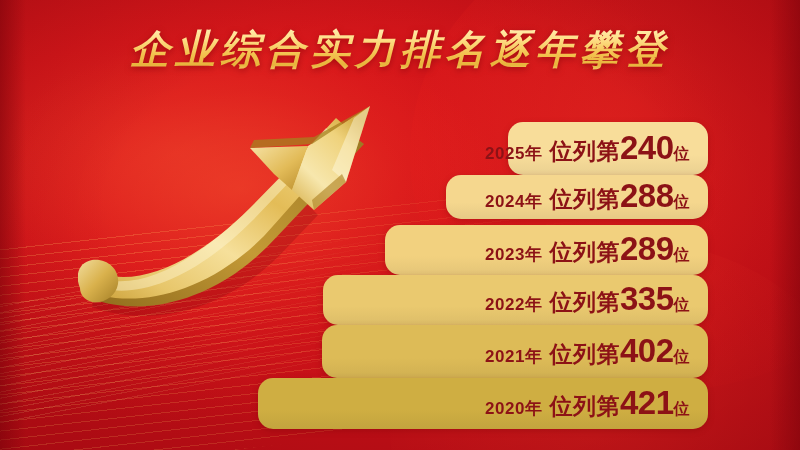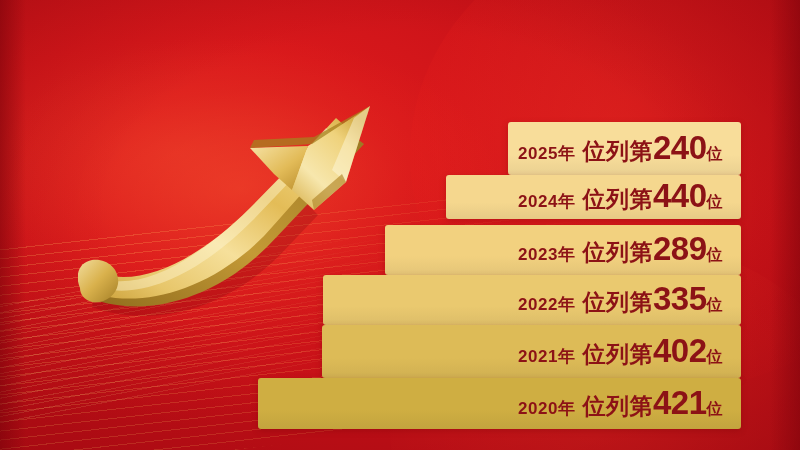--- a/index.html
+++ b/index.html
@@ -81,23 +81,22 @@
     -webkit-background-clip:text;background-clip:text;
     color:transparent;-webkit-text-fill-color:transparent;
     filter:drop-shadow(0 2px 3px rgba(120,0,6,.55));
     white-space:nowrap;
   }
 
   
   .steps{position:absolute;inset:0;}
   .step{
     position:absolute;
-    border-radius:3px;
+    border-radius:15px;
     box-shadow:0 2px 6px rgba(110,0,8,.28);
-    padding-left:33px;
   }
   .step .label{
     position:absolute;right:18px;top:50%;transform:translateY(-50%);
     white-space:nowrap;color:#8c1216;
     font-weight:700;font-size:17px;letter-spacing:.5px;
     display:flex;align-items:baseline;
   }
   .step .yr{font-size:17px;font-weight:700;}
   .step .mid{font-size:23px;font-weight:700;margin-left:7px;}
   .step .num{font-size:33px;font-weight:800;letter-spacing:-.5px;line-height:1;}
@@ -174,37 +173,38 @@
     <path d="M172,44 L230,42 L214,86 L196,70 Z" fill="url(#gHeadB)"></path>
 
     <path d="M230,42 L292,2 L268,78 L236,106 L214,86 Z" fill="url(#gHeadA)"></path>
 
     <path d="M292,2 L268,78 L254,66 L276,14 Z" fill="rgba(255,250,226,.45)"></path>
 
     <path d="M292,2 L234,40 L172,44 L176,36 L236,33 Z" fill="#a7801f" opacity=".75"></path>
     <path d="M268,78 L236,106 L234,96 L264,70 Z" fill="#b08628" opacity=".65"></path>
   </svg>
 
+  <div class="title">企业综合实力排名逐年攀登</div>
 
   <div class="steps">
 
     <div class="step" id="s0" style="left: 508px; top: 122px; width: 200px; height: 53px; background: linear-gradient(rgb(248, 221, 154) 0%, rgb(248, 221, 154) 62%, rgba(0, 0, 0, 0.06) 100%), rgb(248, 221, 154); z-index: 10;">
       <div class="label">
         <span class="yr">2025年</span>
         <span class="mid">位列第</span>
         <span class="num">240</span>
         <span class="suf">位</span>
       </div>
     </div>
 
     <div class="step" id="s1" style="left: 446px; top: 175px; width: 262px; height: 44px; background: linear-gradient(rgb(245, 215, 142) 0%, rgb(245, 215, 142) 62%, rgba(0, 0, 0, 0.06) 100%), rgb(245, 215, 142); z-index: 11;">
       <div class="label">
         <span class="yr">2024年</span>
         <span class="mid">位列第</span>
-        <span class="num">440</span>
+        <span class="num">288</span>
         <span class="suf">位</span>
       </div>
     </div>
 
     <div class="step" id="s2" style="left: 385px; top: 225px; width: 323px; height: 50px; background: linear-gradient(rgb(242, 209, 127) 0%, rgb(242, 209, 127) 62%, rgba(0, 0, 0, 0.06) 100%), rgb(242, 209, 127); z-index: 12;">
       <div class="label">
         <span class="yr">2023年</span>
         <span class="mid">位列第</span>
         <span class="num">289</span>
         <span class="suf">位</span>

